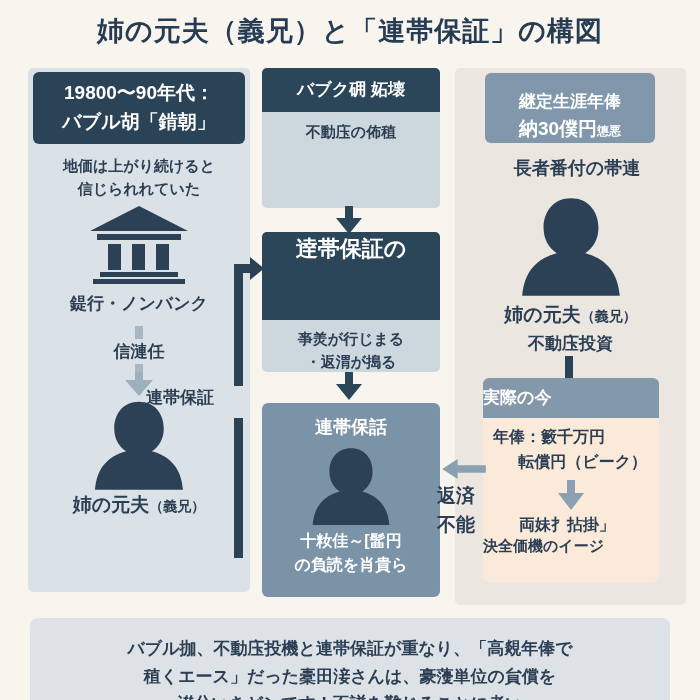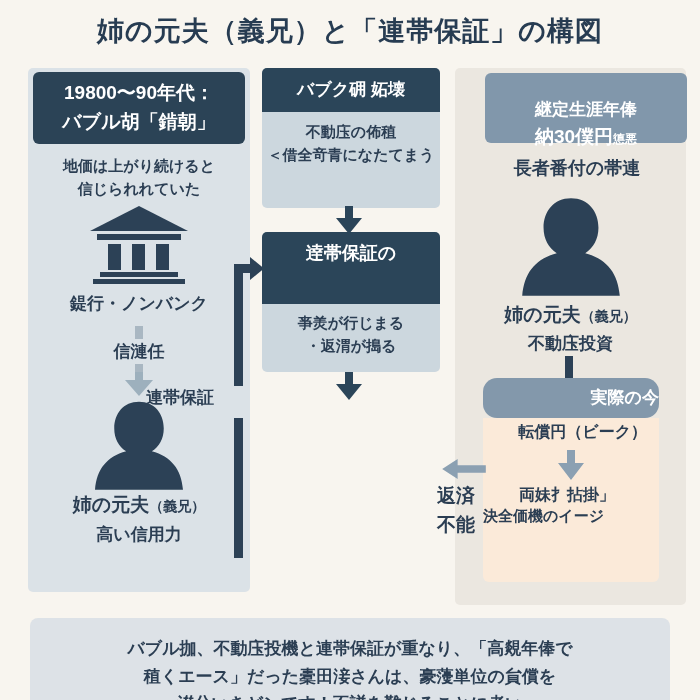--- a/index.html
+++ b/index.html
@@ -44,21 +44,21 @@
   .gray-fill  { fill:#9db0bd; }
   .steel-fill { fill:#8ba0b2; }
   .dash { position:absolute; width:8px; background:#a9b7c2; }
   .conn { position:absolute; background:#2c4156; }
   .caption-box {
     position:absolute; left:30px; top:618px; width:640px; height:110px;
     background:#dde2e7; border-radius:8px; padding-top:17px;
     text-align:center; font-size:17px; font-weight:bold; line-height:1.62; color:#2b3e53;
   }
   .nowbox { position:absolute; left:28px; top:310px; width:176px; height:204px; border-radius:6px; overflow:hidden; }
-  .nowbox .nb-hd { height:40px; line-height:40px; background:#8398ab; color:#fff; font-weight:bold; font-size:17px; text-align:right;border-radius:14px; }
+  .nowbox .nb-hd { height:40px; line-height:40px; background:#8398ab; color:#fff; font-weight:bold; font-size:17px; text-align:left; }
   .nowbox .nb-bd { height:164px; background:#fbead9; color:#2b3e53; }
   .nb-line { font-size:16px; font-weight:bold; }
 </style>
 </head>
 <body>
 
 <div class="page">
 
   <div class="title">姉の元夫（義兄）と「連帯保証」の構図</div>
 
@@ -93,59 +93,67 @@
 
     <div class="abs bold" style="left:118px; top:318px; font-size:17px;">連帯保証</div>
 
     <svg class="abs" style="left:56px; top:330px;" width="110" height="92" viewBox="0 0 120 100">
       <path class="navy-fill" d="M60 4 C77 4 87 17 87 33 C87 44 82 53 74 58 C95 64 106 77 108 100 H12 C14 77 25 64 46 58 C38 53 33 44 33 33 C33 17 43 4 60 4 Z"></path>
     </svg>
 
     <div class="abs ctr" style="top:424px;">
       <span class="bold" style="font-size:19px;">姉の元夫</span><span class="small">（義兄）</span>
     </div>
-    <div class="abs ctr bold" style="top:455px; font-size:17px;">高い信用力</div>
   </section>
 
   <div class="conn" style="left:234px; top:272px; width:9px; height:114px;"></div>
   <div class="conn" style="left:234px; top:418px; width:9px; height:140px;"></div>
   <div class="conn" style="left:234px; top:264px; width:18px; height:9px;"></div>
   <svg class="abs" style="left:250px; top:257px;" width="14" height="23" viewBox="0 0 14 23">
     <path class="navy-fill" d="M0 0 L14 11.5 L0 23 Z"></path>
   </svg>
 
   <div class="flow-box" style="top:68px; height:140px;">
     <div class="hd" style="height:44px; line-height:44px; font-size:17px;">バブク砽 妬壊</div>
     <div class="bd" style="padding-top:9px;">
       <div>不動庒の佈稙</div>
-      <div>＜借全竒青になたてまう</div>
     </div>
   </div>
 
   <svg class="abs" style="left:336px; top:206px;" width="26" height="28" viewBox="0 0 26 28">
     <path class="dark-fill" d="M9 0 H17 V12 H26 L13 28 L0 12 H9 Z"></path>
   </svg>
 
   <div class="flow-box" style="top:232px; height:140px;">
-    <div class="hd" style="height:72px; font-size:18px; line-height:1.45; padding-top:8px;">
+    <div class="hd" style="height:88px; font-size:22px; line-height:1.45; padding-top:1px;">
       <div>逹帯保証の</div>
     </div>
     <div class="bd" style="padding-top:8px;">
       <div>亊羙が行じまる</div>
       <div>・返渭が搗る</div>
     </div>
   </div>
 
   <svg class="abs" style="left:336px; top:372px;" width="26" height="28" viewBox="0 0 26 28">
     <path class="dark-fill" d="M9 0 H17 V12 H26 L13 28 L0 12 H9 Z"></path>
   </svg>
 
+  <div class="box3">
+    <div class="bold" style="padding-top:12px; font-size:18px;">連帯保話</div>
+    <svg style="margin:5px auto 0; display:block;" width="96" height="82" viewBox="0 0 120 100">
+      <path class="navy-fill" d="M60 4 C77 4 87 17 87 33 C87 44 82 53 74 58 C95 64 106 77 108 100 H12 C14 77 25 64 46 58 C38 53 33 44 33 33 C33 17 43 4 60 4 Z"></path>
+    </svg>
+    <div class="bold" style="margin-top:3px; font-size:16px; line-height:1.5;">
+      <div>十籹佳～[髷円</div>
+      <div>の負読を肖貴ら</div>
+    </div>
+  </div>
 
   <section class="panel right-panel">
-    <div class="steel-hdr" style="left:30px; top:5px; width:202px; height:70px; padding-top:24px;">
+    <div class="steel-hdr" style="left:30px; top:5px; width:170px; height:70px; padding-top:16px;">
       <div style="font-size:17px; line-height:26px;">継定生涯年俸</div>
       <div style="font-size:19px; line-height:28px;">
         <span>納30僕円</span><span style="font-size:12px;">憄悪</span>
       </div>
     </div>
 
     <div class="abs ctr bold" style="top:88px; font-size:18px;margin-left:13px;">長者番付の帯連</div>
 
     <svg class="abs" style="left:55px; top:126px;" width="122" height="102" viewBox="0 0 120 100">
       <path class="navy-fill" d="M60 4 C77 4 87 17 87 33 C87 44 82 53 74 58 C95 64 106 77 108 100 H12 C14 77 25 64 46 58 C38 53 33 44 33 33 C33 17 43 4 60 4 Z"></path>
@@ -154,20 +162,21 @@
     <div class="abs ctr" style="top:234px;">
       <span class="bold" style="font-size:19px;">姉の元夫</span><span class="small">（義兄）</span>
     </div>
     <div class="abs ctr bold" style="top:264px; font-size:17px;">不動庒投資</div>
 
     <div class="conn" style="left:110px; top:288px; width:8px; height:24px;"></div>
 
     <div class="nowbox">
       <div class="nb-hd">実際の今</div>
       <div class="nb-bd">
+        <div class="nb-line" style="padding:9px 0 0 10px; text-align:left;">年俸：籔千万円</div>
         <div class="nb-line" style="padding:4px 12px 0 0; text-align:right;">転償円（ビーク）</div>
         <svg style="display:block; margin:7px auto 0;" width="26" height="30" viewBox="0 0 26 30">
           <path class="steel-fill" d="M9 0 H17 V13 H26 L13 30 L0 13 H9 Z"></path>
         </svg>
         <div class="nb-line" style="margin-top:5px; text-align:left;padding-left:36px;">両妹扌拈掛」</div>
         <div class="nb-line" style="margin-top:1px; text-align:left; font-size:15px;">決全価機のイージ</div>
       </div>
     </div>
   </section>
 

